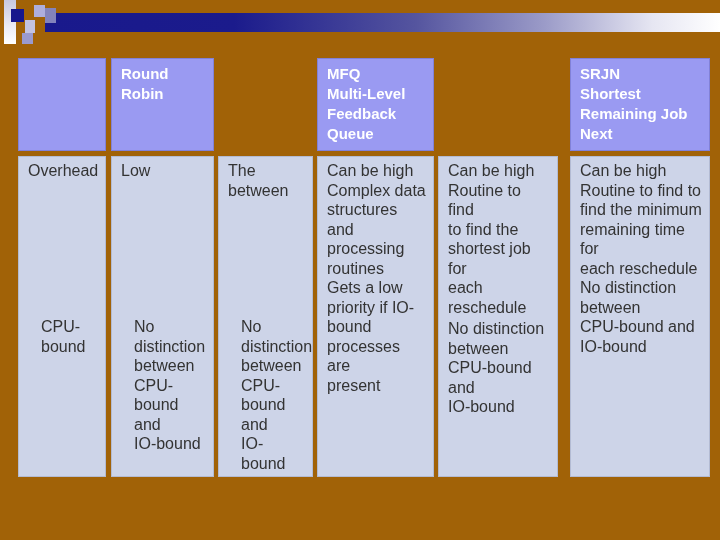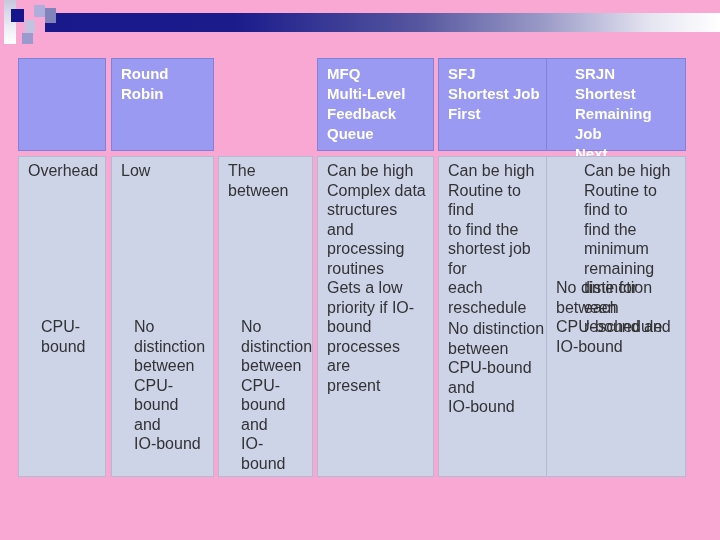--- a/index.html
+++ b/index.html
@@ -2,21 +2,21 @@
 <html><head>
 <meta charset="utf-8">
 <style>
   html, body { margin: 0; padding: 0; }
   body {
     width: 720px; height: 540px;
     background: #ffffff;
     font-family: "Liberation Sans", sans-serif;
     overflow: hidden;
   }
-  .slide { position: absolute; left: 0; top: 0; width: 720px; height: 540px; background: #f9a8d4; }
+  .slide { position: absolute; left: 0; top: 0; width: 720px; height: 540px; background: #a16207; }
 
   
   .banner { position: absolute; left: 0; top: 0; width: 720px; height: 50px; }
   .vbar {
     position: absolute; left: 4px; top: 0; width: 12px; height: 44px;
     background: linear-gradient(to bottom, #c8c8de 0%, #ececf5 60%, #ffffff 100%);
   }
   .hbar {
     position: absolute; left: 45px; top: 13px; width: 675px; height: 19px;
     background: linear-gradient(to right, #19198c 0%, #1b1b8c 28%, #55559f 55%, #9b9bc8 74%, #e6e6f2 90%, #ffffff 100%);
@@ -49,21 +49,21 @@
   }
   .bcell p { margin: 0; padding: 0 6px 0 9px; white-space: pre-line; }
   .p1 { padding-top: 4px !important; }
   .p2 { position: absolute; left: 0; right: 0; }
 
   .c0 { left: 0;     width: 88px;  }
   .c1 { left: 93px;  width: 103px; }
   .c2 { left: 200px; width: 95px;  }
   .c3 { left: 299px; width: 117px; }
   .c4 { left: 420px; width: 120px; }
-  .c5 { left: 528px; width: 140px; padding-left: 28px; }
+  .c5 { left: 552px; width: 140px; }
 
   .c0 .p2, .c1 .p2, .c2 .p2 { top: 160px; padding-left: 22px; }
   .c3 .p2, .c5 .p2 { top: 121px; }
   .c4 .p2 { top: 162px; }
 </style>
 </head>
 <body>
 
 <div class="slide">
 
@@ -79,23 +79,20 @@
 
   <div class="tbl">
 
     <div class="cell hcell c0"></div>
     <div class="cell hcell c1">Round
 Robin</div>
     <div class="cell hcell c3">MFQ
 Multi-Level
 Feedback
 Queue</div>
-    <div class="cell hcell c4">SFJ
-Shortest Job
-First</div>
     <div class="cell hcell c5">SRJN
 Shortest
 Remaining Job
 Next</div>
 
     <div class="cell bcell c0">
       <p class="p1">Overhead</p>
       <p class="p2">CPU-
 bound</p>
     </div>

